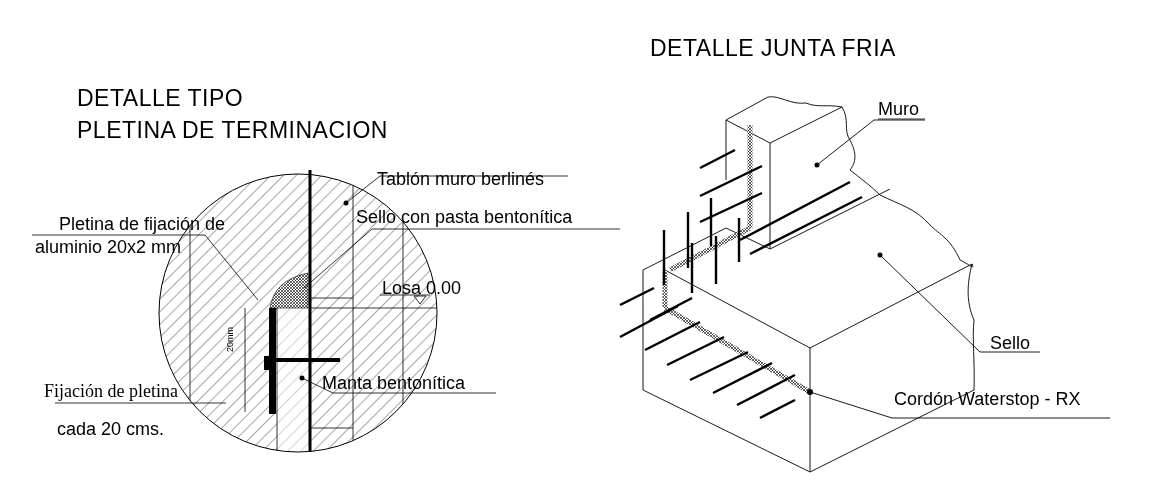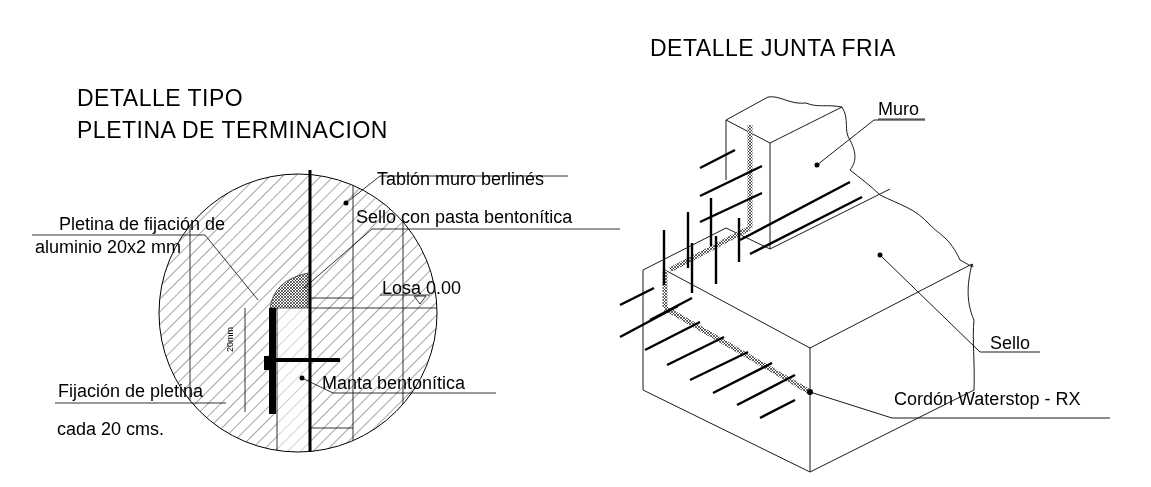--- a/index.html
+++ b/index.html
@@ -129,19 +129,19 @@
 <div class="lbl title" style="left:77px; top:87px;">DETALLE TIPO</div>
 <div class="lbl title" style="left:77px; top:119px;">PLETINA DE TERMINACION</div>
 <div class="lbl title" style="left:650px; top:37px;">DETALLE JUNTA FRIA</div>
 
 <div class="lbl note" style="left:377px; top:170px;">Tablón muro berlinés</div>
 <div class="lbl note" style="left:356px; top:208px;">Sello con pasta bentonítica</div>
 <div class="lbl note" style="left:35px; top:215px;margin-left:24px;">Pletina de fijación de</div>
 <div class="lbl note" style="left:35px; top:238px;">aluminio 20x2 mm</div>
 <div class="lbl note" style="left:382px; top:279px;">Losa 0.00</div>
 <div class="lbl note" style="left:322px; top:374px;">Manta bentonítica</div>
-<div class="lbl note" style="left:58px; top:382px;">Fijación de pletina</div>
+<div class="lbl note" style="left:44px; top:382px;font-family:Liberation Serif, serif;">Fijación de pletina</div>
 <div class="lbl note" style="left:57px; top:405px;margin-top:15px;">cada 20 cms.</div>
 <div class="lbl note-sm" style="left:226px; top:352px; transform: rotate(-90deg); transform-origin: left top;">20mm</div>
 
 <div class="lbl note" style="left:878px; top:100px;">Muro</div>
 <div class="lbl note" style="left:990px; top:334px;">Sello</div>
 <div class="lbl note" style="left:894px; top:390px;">Cordón Waterstop - RX</div>
 
 </body></html>

